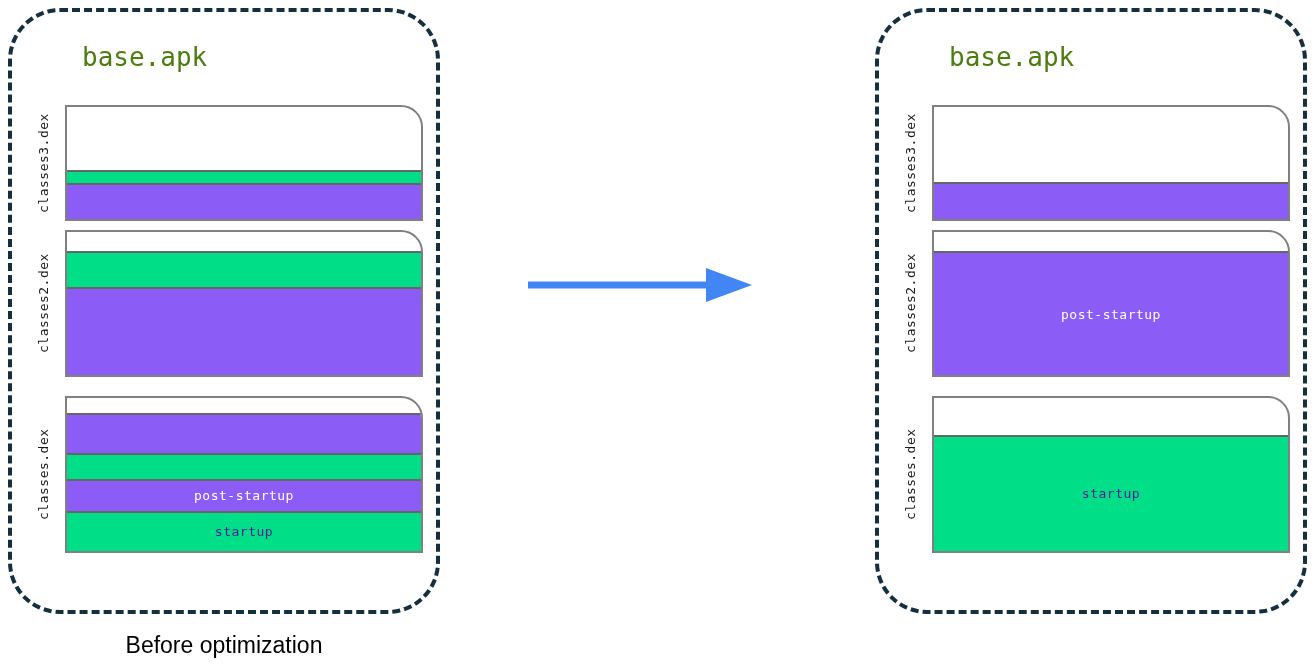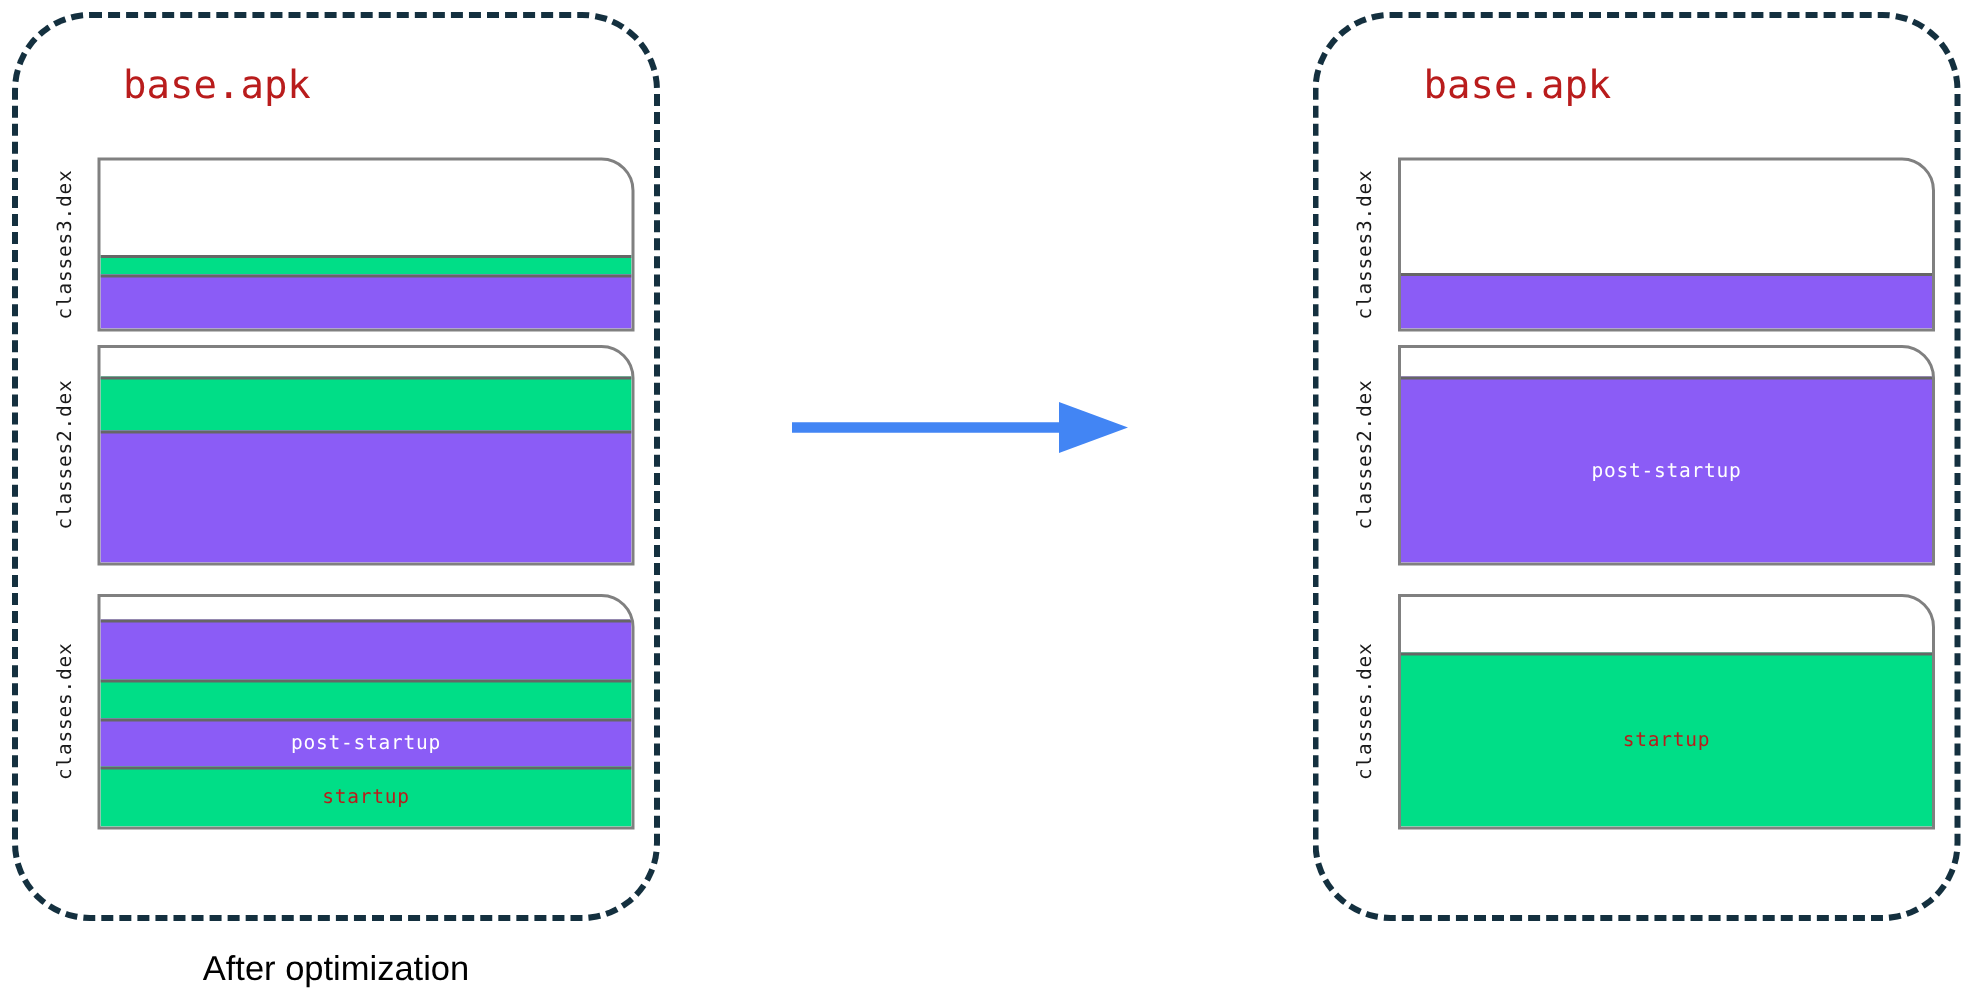--- a/index.html
+++ b/index.html
@@ -25,21 +25,21 @@
     background: transparent;
   }
   #apk-before { left: 8px;  top: 8px; width: 432px; height: 606px; }
   #apk-after  { left: 875px; top: 8px; width: 432px; height: 606px; }
 
   .apk-title {
     position: absolute;
     top: 30px;
     font-family: "DejaVu Sans Mono", "Liberation Mono", monospace;
     font-size: 26px;
-    color: #b91c1c;
+    color: #4d7c0f;
     letter-spacing: 0px;
     white-space: nowrap;
   }
   #apk-before .apk-title { left: 70px; }
   #apk-after  .apk-title { left: 70px; }
 
   
   .dex-block {
     position: absolute;
     border: 2px solid #808080;
@@ -80,21 +80,21 @@
   .seg.blue  { background: #8b5cf6; }
   .seg.green { background: #00de87; }
   .seg-label {
     font-family: "DejaVu Sans Mono", "Liberation Mono", monospace;
     font-size: 13px;
     letter-spacing: 0.5px;
     white-space: nowrap;
     pointer-events: none;
   }
   .seg.blue  .seg-label { color: #ffffff; }
-  .seg.green .seg-label { color: #b91c1c; }
+  .seg.green .seg-label { color: #4c1d95; }
 
   
   #arrow { position: absolute; left: 520px; top: 262px; width: 240px; height: 46px; }
 
   
   .caption {
     position: absolute;
     top: 632px;
     font-family: "Liberation Sans", sans-serif;
     font-size: 23px;
@@ -168,15 +168,15 @@
           </div>
         </div>
       </div>
     </div>
 
   <svg id="arrow" viewBox="0 0 240 46" xmlns="http://www.w3.org/2000/svg">
     <line x1="8" y1="23" x2="196" y2="23" stroke="#4285f4" stroke-width="7"></line>
     <polygon points="186,6 232,23 186,40" fill="#4285f4"></polygon>
   </svg>
 
-  <div class="caption" id="caption-before">After optimization</div>
+  <div class="caption" id="caption-before">Before optimization</div>
 
 </div>
 
 </body></html>

